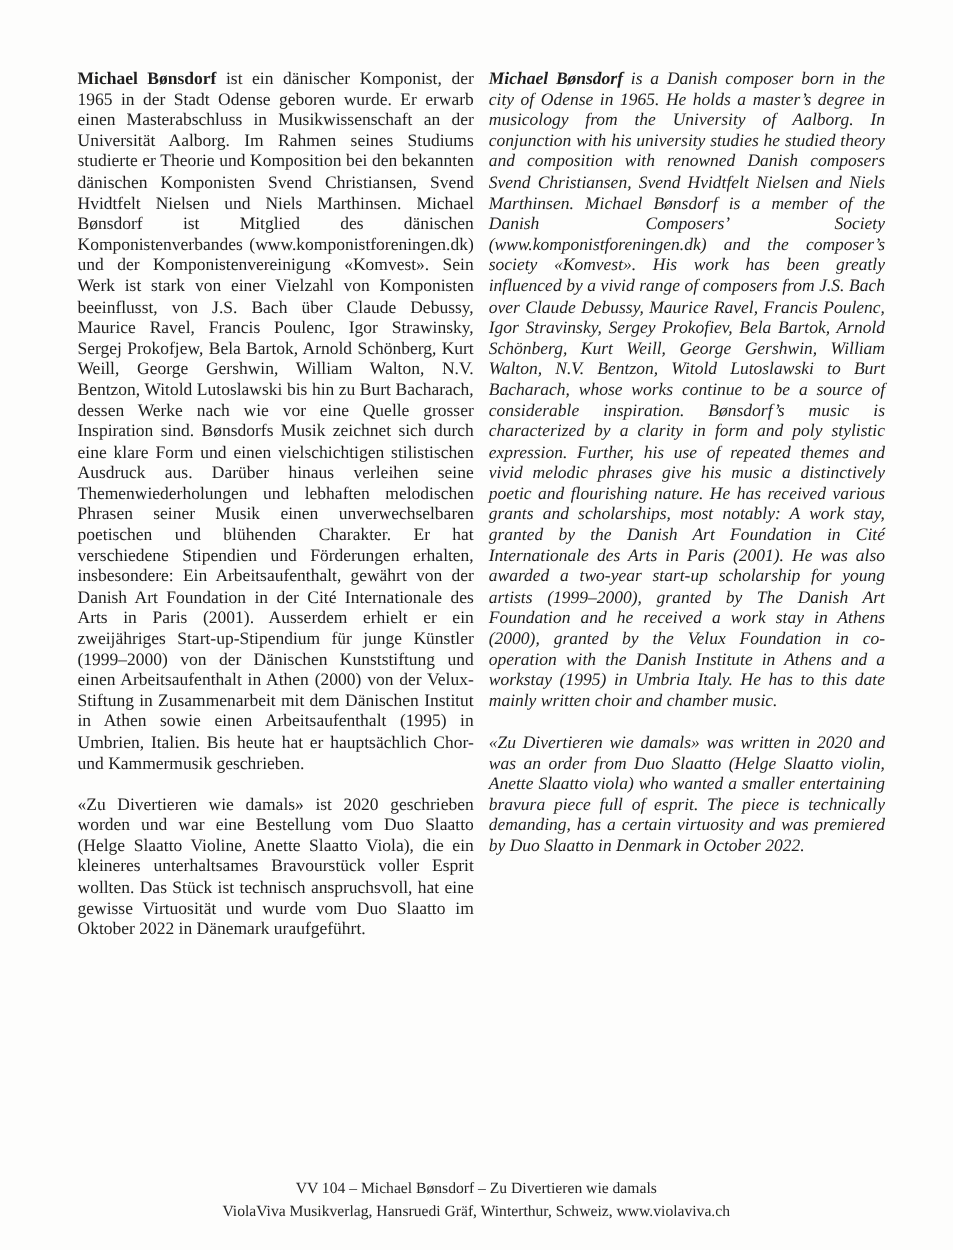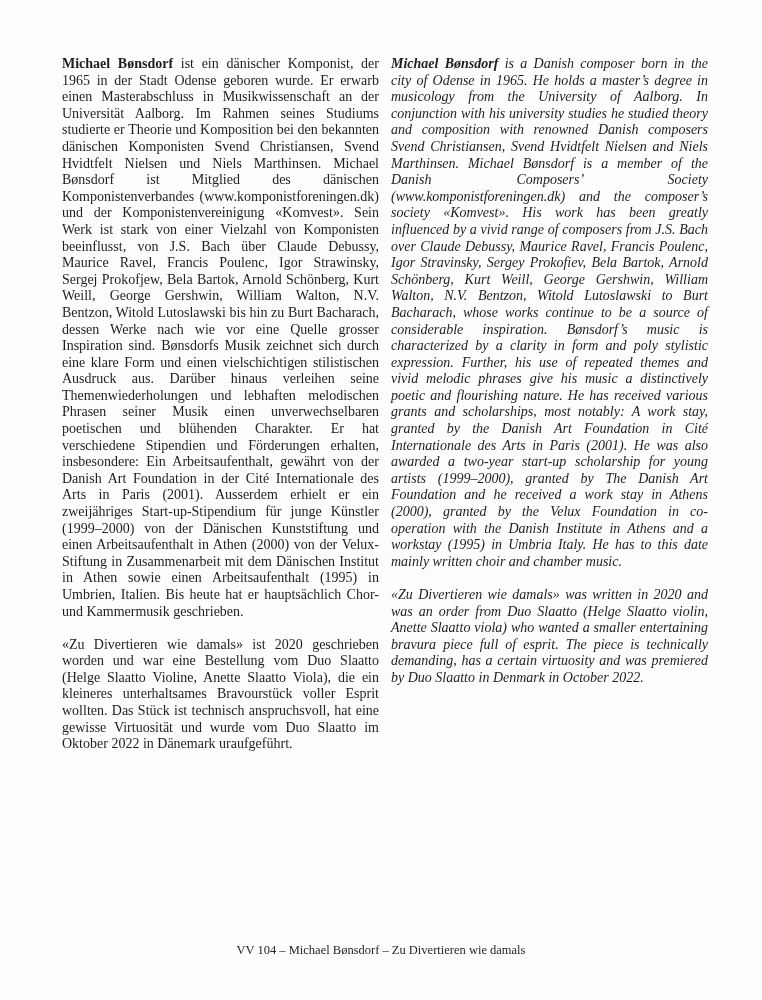--- a/index.html
+++ b/index.html
@@ -79,15 +79,16 @@
 
     <div class="col col-en" lang="en">
       <p><span class="lead">Michael Bønsdorf</span><span> is a Danish composer born in the city of Odense in 1965. He holds a master’s degree in musicology from the University of Aalborg. In conjunction with his university studies he studied theory and composition with renowned Danish composers Svend Christiansen, Svend Hvidtfelt Nielsen and Niels Marthinsen. Michael Bønsdorf is a member of the Danish Composers’ Society (www.komponistforeningen.dk) and the composer’s society «Komvest». His work has been greatly influenced by a vivid range of composers from J.S. Bach over Claude Debussy, Maurice Ravel, Francis Poulenc, Igor Stravinsky, Sergey Prokofiev, Bela Bartok, Arnold Schönberg, Kurt Weill, George Gershwin, William Walton, N.V. Bentzon, Witold Lutoslawski to Burt Bacharach, whose works continue to be a source of considerable inspiration. Bønsdorf’s music is characterized by a clarity in form and poly stylistic expression. Further, his use of repeated themes and vivid melodic phrases give his music a distinctively poetic and flourishing nature. He has received various grants and scholarships, most notably: A work stay, granted by the Danish Art Foundation in Cité Internationale des Arts in Paris (2001). He was also awarded a two-year start-up scholarship for young artists (1999–2000), granted by The Danish Art Foundation and he received a work stay in Athens (2000), granted by the Velux Foundation in co-operation with the Danish Institute in Athens and a workstay (1995) in Umbria Italy. He has to this date mainly written choir and chamber music.</span></p>
       <p><span>«Zu Divertieren wie damals» was written in 2020 and was an order from Duo Slaatto (Helge Slaatto violin, Anette Slaatto viola) who wanted a smaller entertaining bravura piece full of esprit. The piece is technically demanding, has a certain virtuosity and was premiered by Duo Slaatto in Denmark in October 2022.</span></p>
     </div>
 
   </div>
 
   <div class="footer">
     <div>VV 104 – Michael Bønsdorf – Zu Divertieren wie damals</div>
+    <div>ViolaViva Musikverlag, Hansruedi Gräf, Winterthur, Schweiz, www.violaviva.ch</div>
   </div>
 
 </div>
 
 </body></html>

